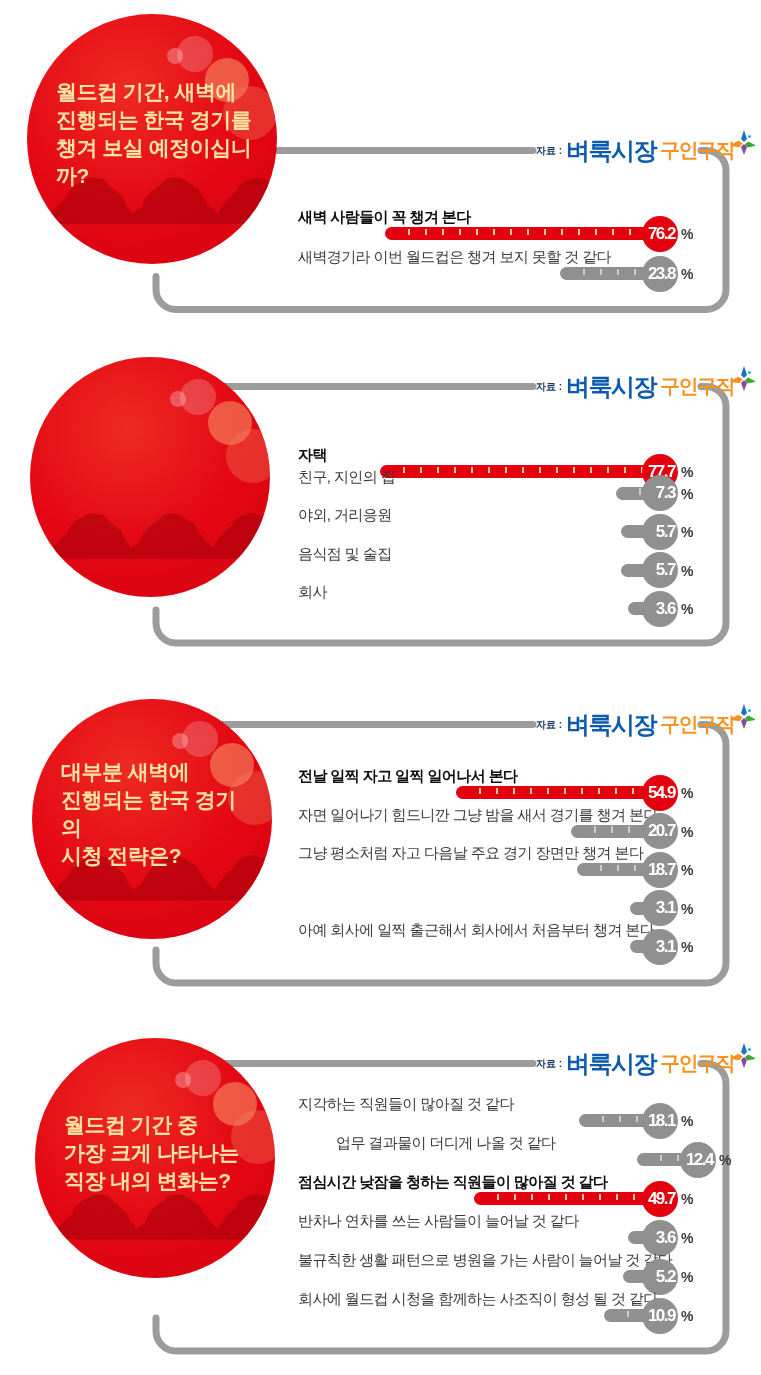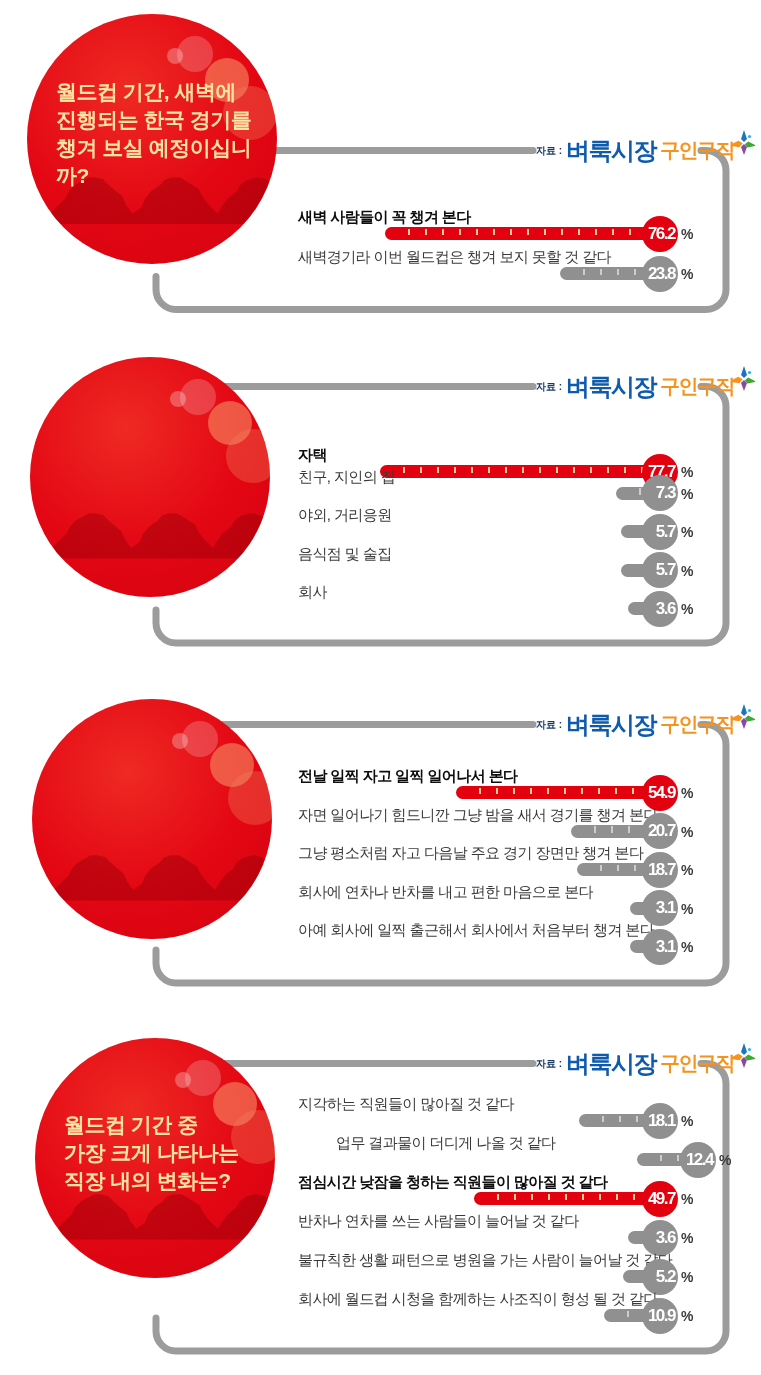--- a/index.html
+++ b/index.html
@@ -166,20 +166,23 @@
       </div>
     </div>
     <div class="qcircle" style="left: 32px; top: 699px; width: 240px; height: 240px;">
       <span class="bub" style="left: 150px; top: 22px; width: 36px; height: 36px; background: rgba(255, 255, 255, 0.2);"></span>
       <span class="bub" style="left: 178px; top: 44px; width: 44px; height: 44px; background: rgba(250, 165, 115, 0.5);"></span>
       <span class="bub" style="left: 140px; top: 34px; width: 16px; height: 16px; background: rgba(255, 255, 255, 0.28);"></span>
       <span class="bub" style="left: 196px; top: 72px; width: 54px; height: 54px; background: rgba(240, 125, 90, 0.35);"></span>
       <svg class="crowd" viewBox="0 0 240 50" preserveAspectRatio="none">
         <path d="M0 50 L0 36.0 L0.0 10.7 L3.5 16.2 L9.6 23.2 L18.3 31.2 L21.8 39.8 L27.9 33.6 L36.6 25.4 L40.1 18.1 L46.2 12.1 L54.9 7.8 L58.4 5.4 L64.5 5.1 L73.2 6.9 L76.7 10.7 L82.8 16.2 L91.5 23.2 L95.0 31.2 L101.1 39.8 L109.8 33.6 L113.3 25.4 L119.4 18.1 L128.1 12.1 L131.6 7.8 L137.7 5.4 L146.4 5.1 L149.9 6.9 L156.0 10.7 L164.7 16.2 L168.2 23.2 L174.3 31.2 L183.0 39.7 L186.5 33.6 L192.6 25.4 L201.3 18.1 L204.8 12.1 L210.9 7.8 L219.6 5.4 L223.1 5.1 L229.2 6.9 L237.9 10.7 L240 30.0 L240 50 Z" fill="rgba(150,0,8,.45)"></path>
       </svg>
+      <div class="qtext">대부분 새벽에
+진행되는 한국 경기의
+시청 전략은?</div>
     </div>
     <div class="source" style="left: 536px; top: 709.5px;">
       <span class="src-prefix">자료 :</span>
       <span class="src-b1">벼룩시장</span>
       <span class="src-b2">구인구직</span>
       <svg class="pinwheel" width="24" height="28" viewBox="0 0 24 28">
         <g transform="translate(13,15)">
           <path d="M0 -13 L3 -4 L0 -1 L-3 -4 Z" fill="#1b75bc"></path>
           <path d="M13 1 L4 4 L1 1 L4 -2 Z" fill="#3aaa35" transform="rotate(8)"></path>
           <path d="M0 12 L3 4 L0 1 L-3 4 Z" fill="#8b48a0"></path>
@@ -207,21 +210,20 @@
       </div>
       <div class="row" style="top: 77px;">
         <div class="rlabel">그냥 평소처럼 자고 다음날 주요 경기 장면만 챙겨 본다</div>
         <div class="rbar" style="width: 82.6px;"></div>
         <div class="knob">
           <span class="knum">18.7</span>
         </div>
         <span class="psign">%</span>
       </div>
       <div class="row" style="top: 115.5px;">
-        <div class="rlabel">회사에 연차나 반차를 내고 편한 마음으로 본다</div>
         <div class="rbar" style="width: 30.4px;"></div>
         <div class="knob">
           <span class="knum">3.1</span>
         </div>
         <span class="psign">%</span>
       </div>
       <div class="row" style="top: 154px;">
         <div class="rlabel">아예 회사에 일찍 출근해서 회사에서 처음부터 챙겨 본다</div>
         <div class="rbar" style="width: 30.4px;"></div>
         <div class="knob">

